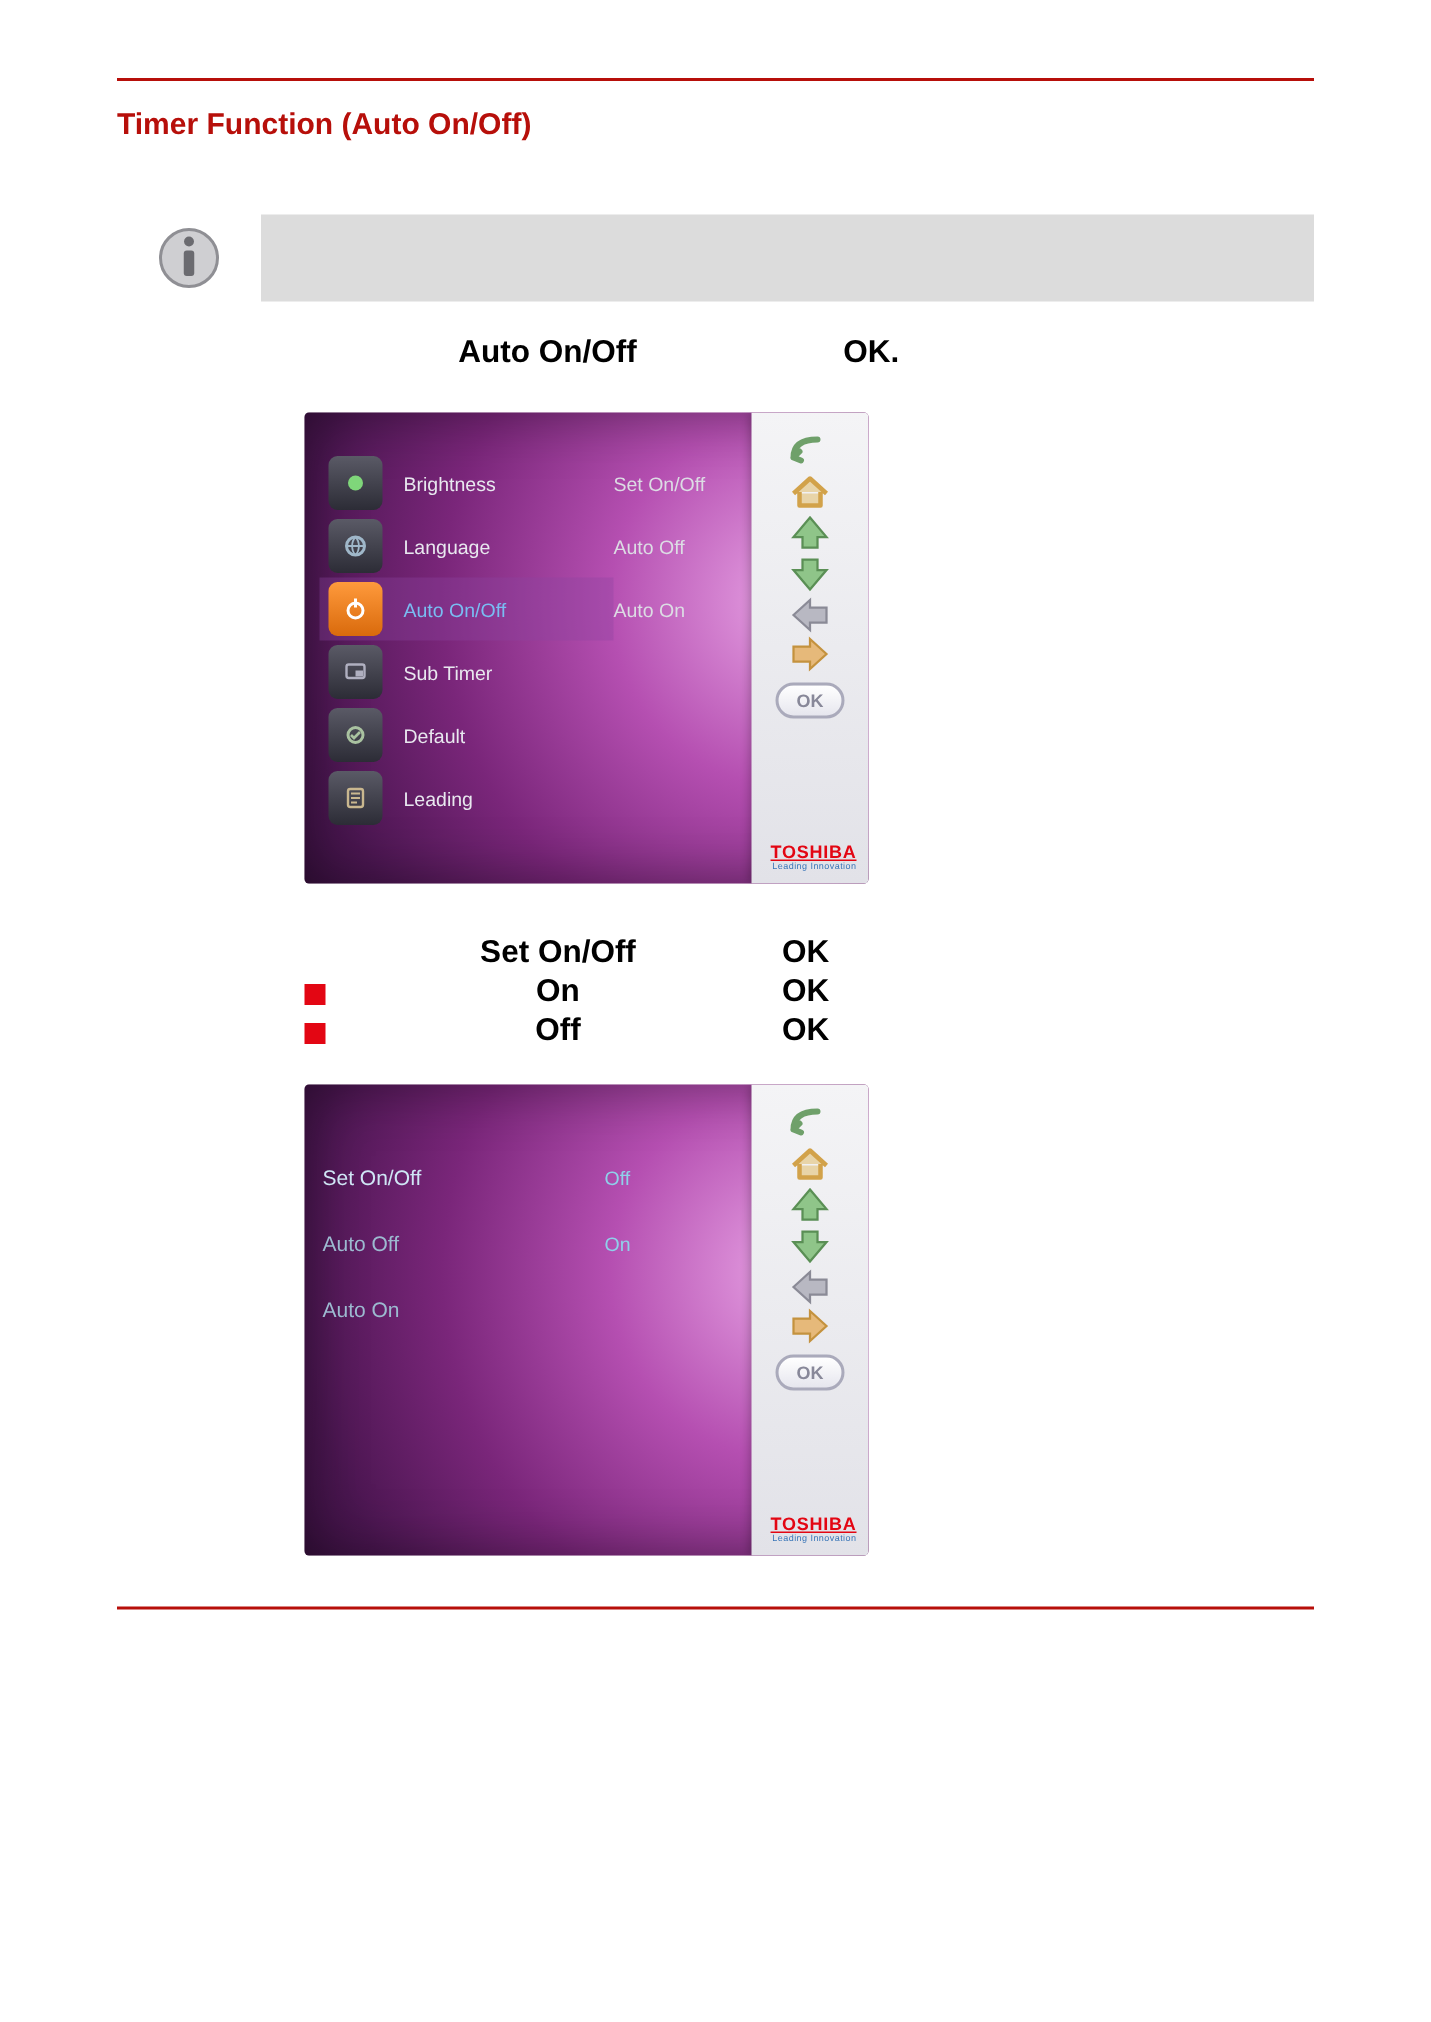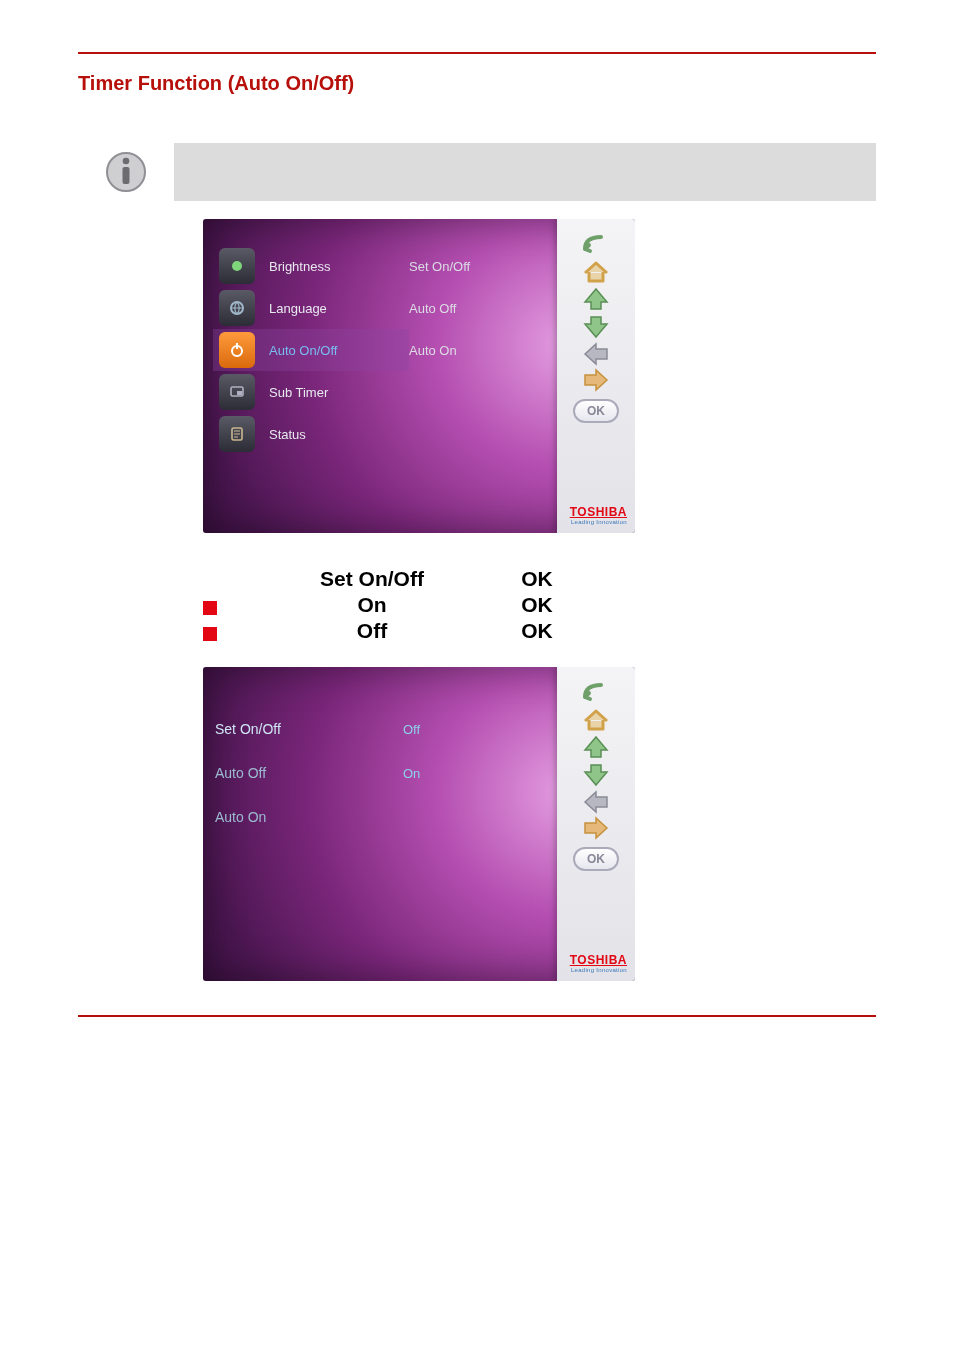--- a/index.html
+++ b/index.html
@@ -19,21 +19,21 @@
   .line-pair .pair { display: inline-block; width: 300px; text-align: center; }
   .line-pair .pair2 { display: inline-block; width: 120px; text-align: center; }
 
   .bullets { margin: 6px 0 24px 0; }
   .bullets .row { display: flex; align-items: baseline; margin: 2px 0; font-size: 21px; }
   .bullets .sq { width: 14px; height: 14px; background: #e30613; margin-right: 70px; position: relative; top: 3px; }
   .bullets .col1 { width: 170px; text-align: center; font-weight: bold; }
   .bullets .col2 { width: 160px; text-align: center; font-weight: bold; }
 
   
-  .tv { width: 432px; height: 314px; position: relative; border-radius: 3px; overflow: hidden;
+  .tv { width: 376px; height: 314px; position: relative; border-radius: 3px; overflow: hidden;
         background: radial-gradient(110% 140% at 85% 40%, #e59fe2 0%, #b54fb1 28%, #7a267a 55%, #4a1650 78%, #2c0c33 100%);
         box-shadow: inset 0 0 40px rgba(0,0,0,0.4); margin-bottom: 34px; padding-left: 12px; }
   .tv .menu-col { position: absolute; left: 10px; top: 26px; width: 196px; }
   .tv .menu-item { display: flex; align-items: center; height: 42px; padding-left: 6px; color: #e8e8ef; font-size: 13px; }
   .tv .menu-item.sel { background: rgba(140, 70, 160, 0.35); color: #79bdf2; }
   .tv .menu-item .micon { width: 36px; height: 36px; border-radius: 6px; margin-right: 14px;
         background: linear-gradient(#5a5a66, #2c2c36); display: flex; align-items: center; justify-content: center; }
   .tv .sub-col { position: absolute; left: 206px; top: 26px; width: 120px; }
   .tv .sub-col div { height: 42px; display:flex; align-items:center; color: #dcdce4; font-size: 13px; }
   .tv .panel { position: absolute; right: 0; top: 0; bottom: 0; width: 78px;
@@ -67,20 +67,24 @@
         <circle cx="21" cy="21" r="19" fill="#cfcfd2"></circle>
         <circle cx="21" cy="21" r="19" fill="none" stroke="#8f8f94" stroke-width="2"></circle>
         <circle cx="21" cy="10" r="3.3" fill="#6b6b70"></circle>
         <rect x="17.5" y="16" width="7" height="17" rx="2" fill="#6b6b70"></rect>
       </svg>
     </div>
     <div class="info-bar"></div>
   </div>
 
   <div class="content">
+    <div class="line-pair">
+      <span class="pair"><span class="bold">Auto On/Off</span></span>
+      <span class="pair2"><span class="bold">OK.</span></span>
+    </div>
 
     <div class="tv">
       <div class="menu-col">
         <div class="menu-item">
           <span class="micon">
             <svg width="18" height="18" viewBox="0 0 18 18">
                 <circle cx="9" cy="9" r="5" fill="#7fd67a"></circle>
               </svg>
           </span>
           <span>Brightness</span>
@@ -108,25 +112,34 @@
             <svg width="18" height="18" viewBox="0 0 18 18">
                 <rect x="3" y="4" width="12" height="9" rx="1.5" fill="none" stroke="#b0b0c0" stroke-width="1.6"></rect>
                 <rect x="9" y="8" width="5" height="4" fill="#b0b0c0"></rect>
               </svg>
           </span>
           <span>Sub Timer</span>
         </div>
         <div class="menu-item">
           <span class="micon">
             <svg width="18" height="18" viewBox="0 0 18 18">
+                <circle cx="9" cy="9" r="5" fill="none" stroke="#a9c2a0" stroke-width="2"></circle>
+                <path d="M6 9l2 2 4-4" stroke="#a9c2a0" stroke-width="1.8" fill="none"></path>
+              </svg>
+          </span>
+          <span>Default</span>
+        </div>
+        <div class="menu-item">
+          <span class="micon">
+            <svg width="18" height="18" viewBox="0 0 18 18">
                 <rect x="4" y="3" width="10" height="12" rx="1.5" fill="none" stroke="#c9b78f" stroke-width="1.6"></rect>
                 <path d="M6 6h6M6 9h6M6 12h4" stroke="#c9b78f" stroke-width="1.2"></path>
               </svg>
           </span>
-          <span>Status</span>
+          <span>Leading</span>
         </div>
       </div>
       <div class="sub-col">
         <div>Set On/Off</div>
         <div>Auto Off</div>
         <div>Auto On</div>
       </div>
       <div class="panel">
         <svg width="30" height="28">
             <path d="M20 6 Q4 6 4 18 M4 18 l4 -4 M4 18 l5 2" stroke="#6fa06a" stroke-width="4" fill="none" stroke-linecap="round"></path>

